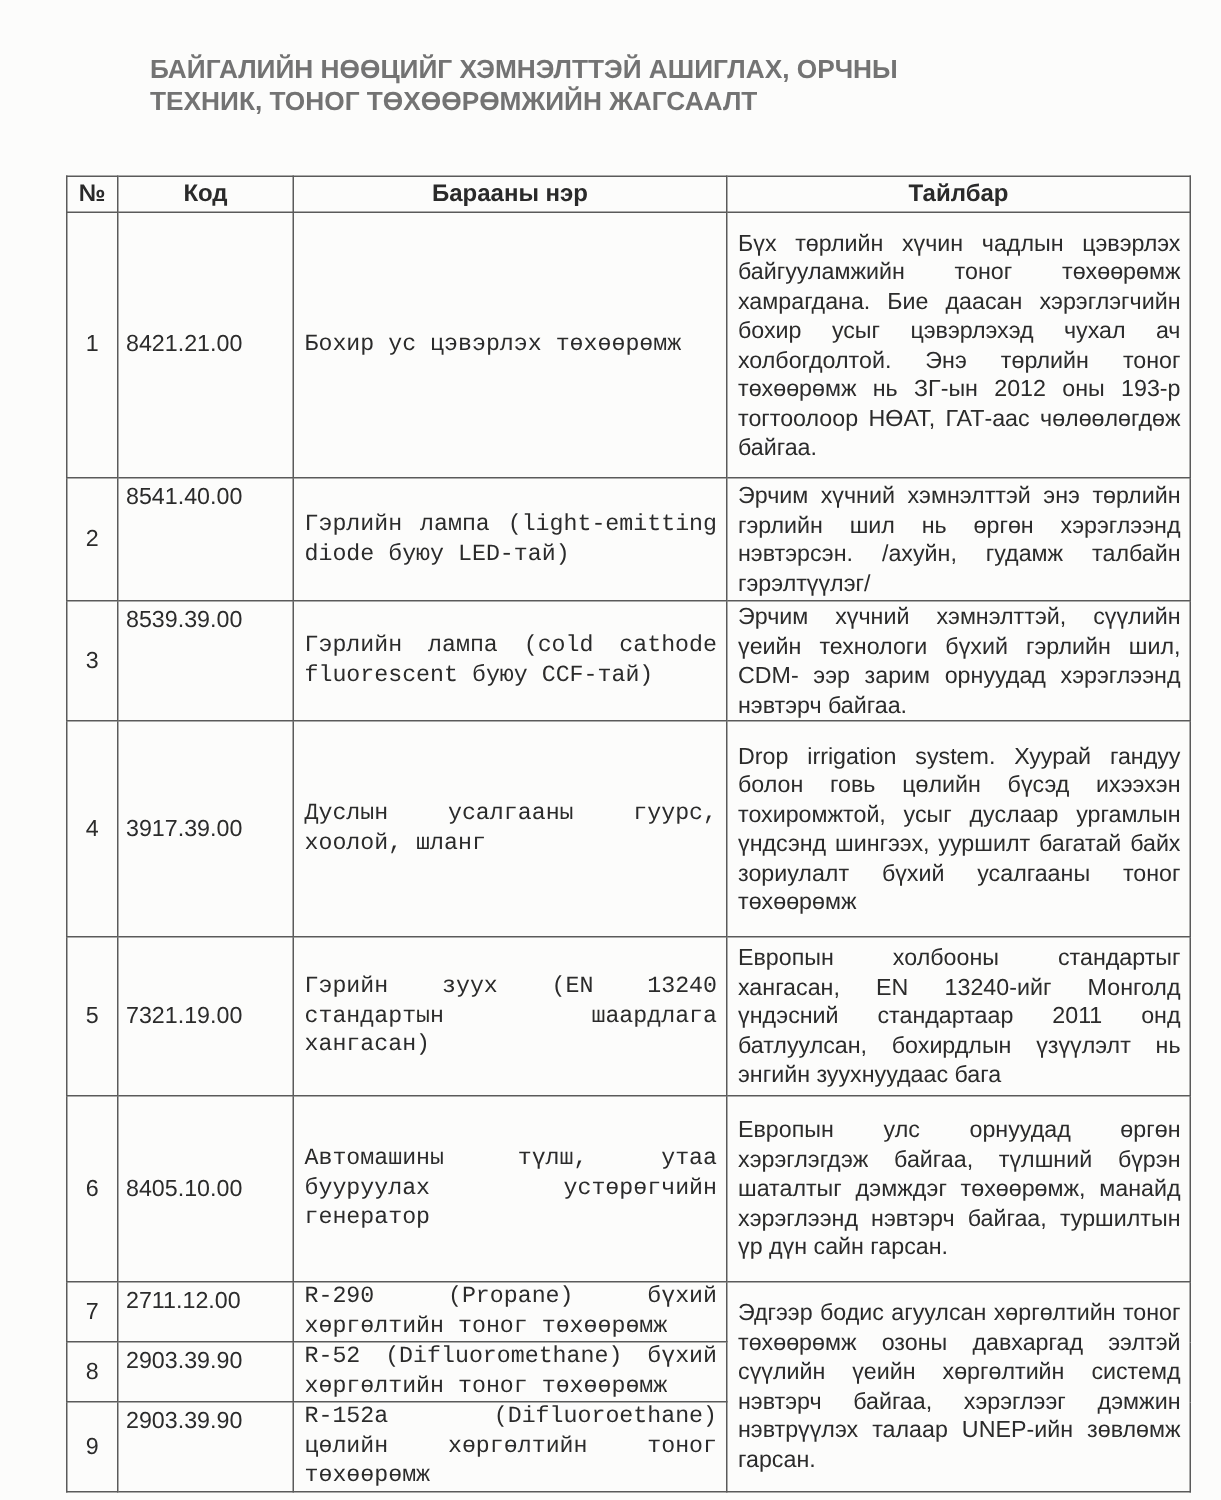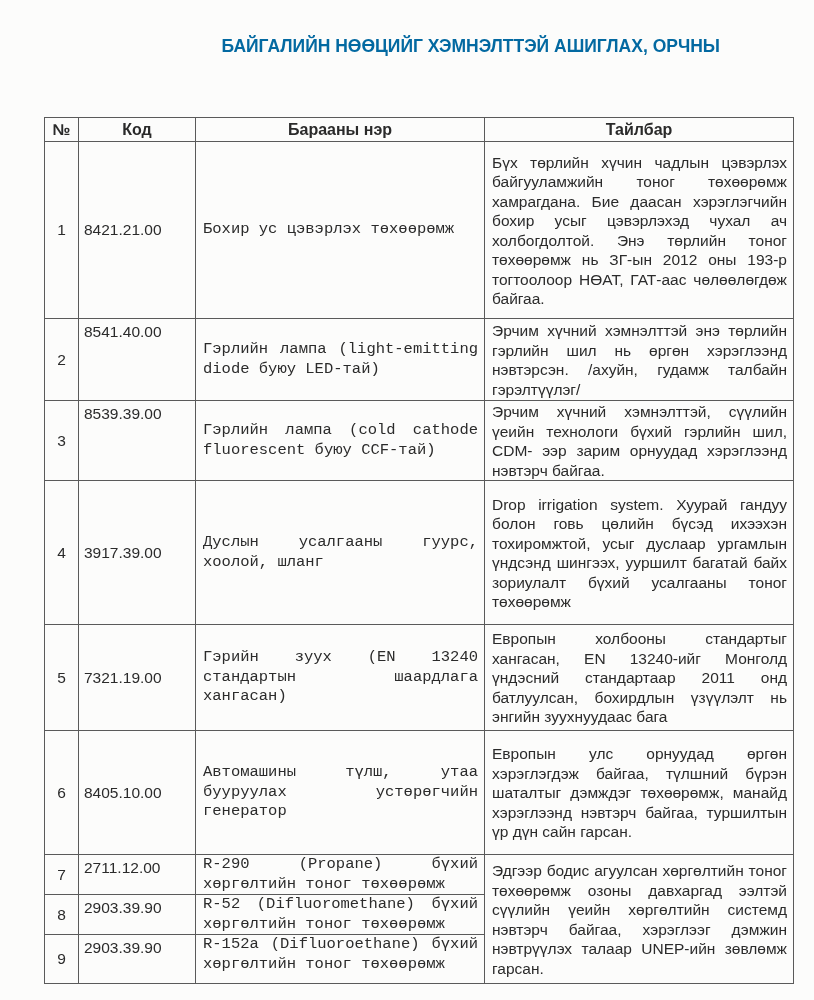--- a/index.html
+++ b/index.html
@@ -2,21 +2,21 @@
 <html><head>
 <meta charset="utf-8">
 <style>
   html, body { margin:0; padding:0; }
   body {
     width:814px; height:1000px; background:#fcfcfb; position:relative; overflow:hidden;
     font-family:"Liberation Sans", "DejaVu Sans", sans-serif; color:#2b2b2b;
   }
   .title {
     position:absolute; left:100px; width:620px; top:36px;
-    text-align:right; font-weight:bold; font-size:17.5px; line-height:21px; color:#0369a1;
+    text-align:left; font-weight:bold; font-size:17.5px; line-height:21px; color:#737373;
   }
   .title div { white-space:nowrap; }
   table.grid {
     position:absolute; left:44px; top:117px; width:749px;
     border-collapse:collapse; table-layout:fixed;
     font-size:15.5px; line-height:19.5px;
   }
   .grid th, .grid td { border:1.3px solid #5a5a5a; padding:0; vertical-align:middle; }
   .grid th { font-weight:bold; font-size:16px; height:23px; text-align:center; color:#2a2a2a; }
   .c-no { text-align:center; }
@@ -24,20 +24,21 @@
   .c-code.top { vertical-align:top; padding-top:3px !important;margin-left:40px; }
   .c-name { padding:0 6px 0 7px !important; text-align:justify; text-align-last:left;font-family:Liberation Mono, monospace; }
   .c-name.top { vertical-align:top; }
   .c-desc { padding:1px 6px 0 7px !important; text-align:justify; vertical-align:top; text-align-last:left; }
 </style>
 </head>
 <body>
 
 <div class="title">
   <div>БАЙГАЛИЙН НӨӨЦИЙГ ХЭМНЭЛТТЭЙ АШИГЛАХ, ОРЧНЫ</div>
+  <div>ТЕХНИК, ТОНОГ ТӨХӨӨРӨМЖИЙН ЖАГСААЛТ</div>
 </div>
 
 <table class="grid">
   <colgroup>
     <col style="width:34px">
       <col style="width:117px">
       <col style="width:289px">
       <col style="width:309px">
   </colgroup>
   <thead>
@@ -92,16 +93,16 @@
       <td class="c-desc" rowspan="3">Эдгээр бодис агуулсан хөргөлтийн тоног төхөөрөмж озоны давхаргад ээлтэй сүүлийн үеийн хөргөлтийн системд нэвтэрч байгаа, хэрэглээг дэмжин нэвтрүүлэх талаар UNEP-ийн зөвлөмж гарсан.</td>
     </tr>
     <tr style="height:40px">
       <td class="c-no">8</td>
       <td class="c-code top">2903.39.90</td>
       <td class="c-name top">R-52 (Difluoromethane) бүхий хөргөлтийн тоног төхөөрөмж</td>
     </tr>
     <tr style="height:49px">
       <td class="c-no">9</td>
       <td class="c-code top">2903.39.90</td>
-      <td class="c-name top">R-152a (Difluoroethane) бүхий хөргөлтийн тоног төхөөрөмж</td>
+      <td class="c-name top">R-152a (Difluoroethane) цөлийн хөргөлтийн тоног төхөөрөмж</td>
     </tr>
   </tbody>
 </table>
 
 </body></html>

